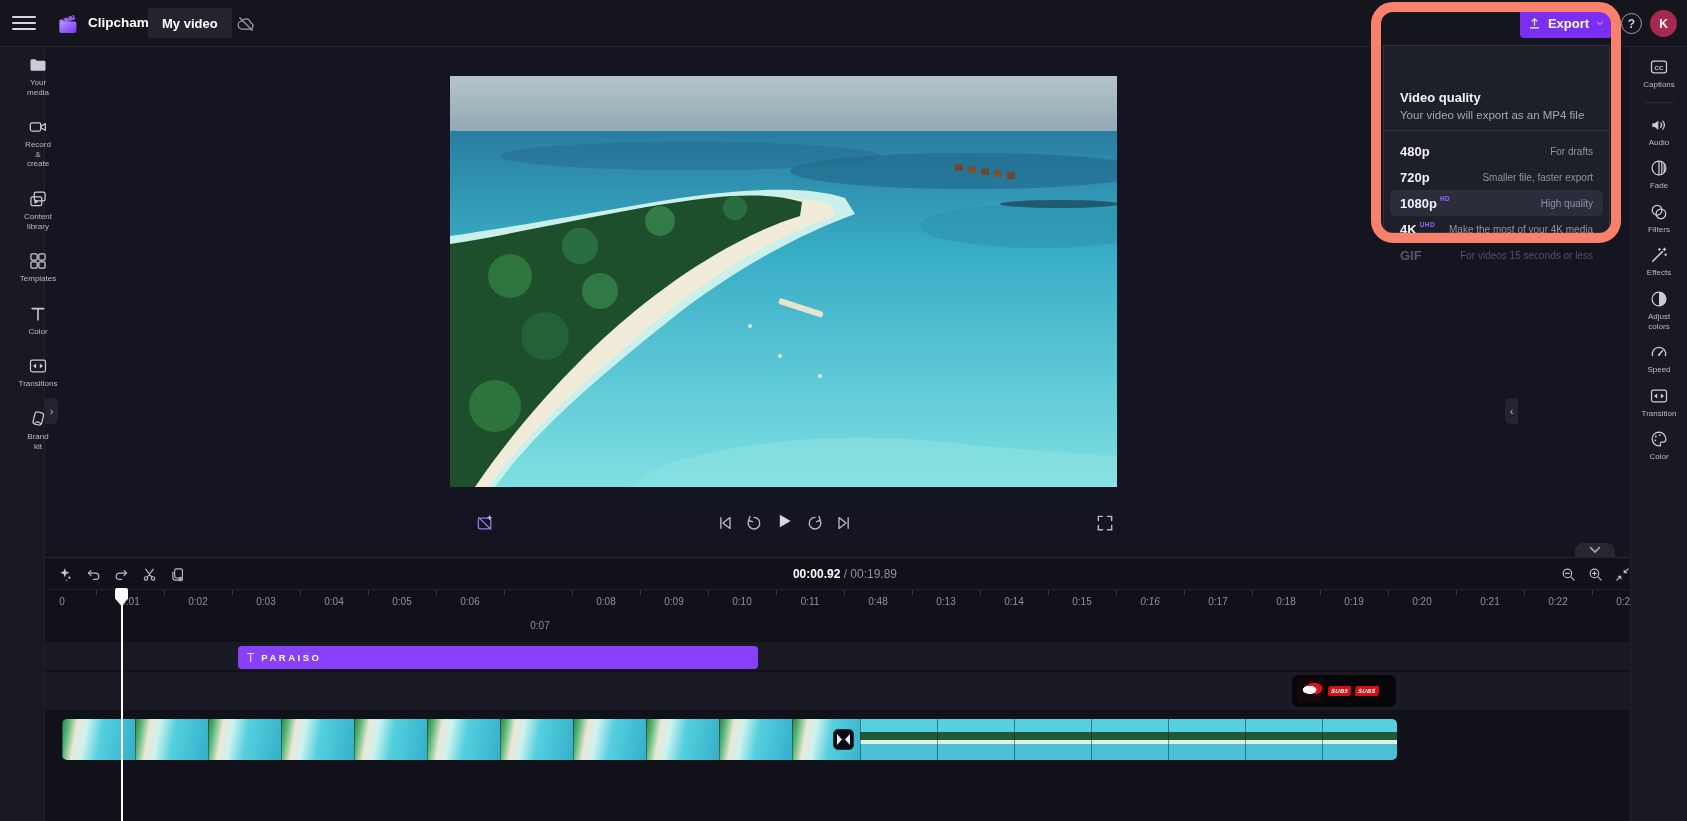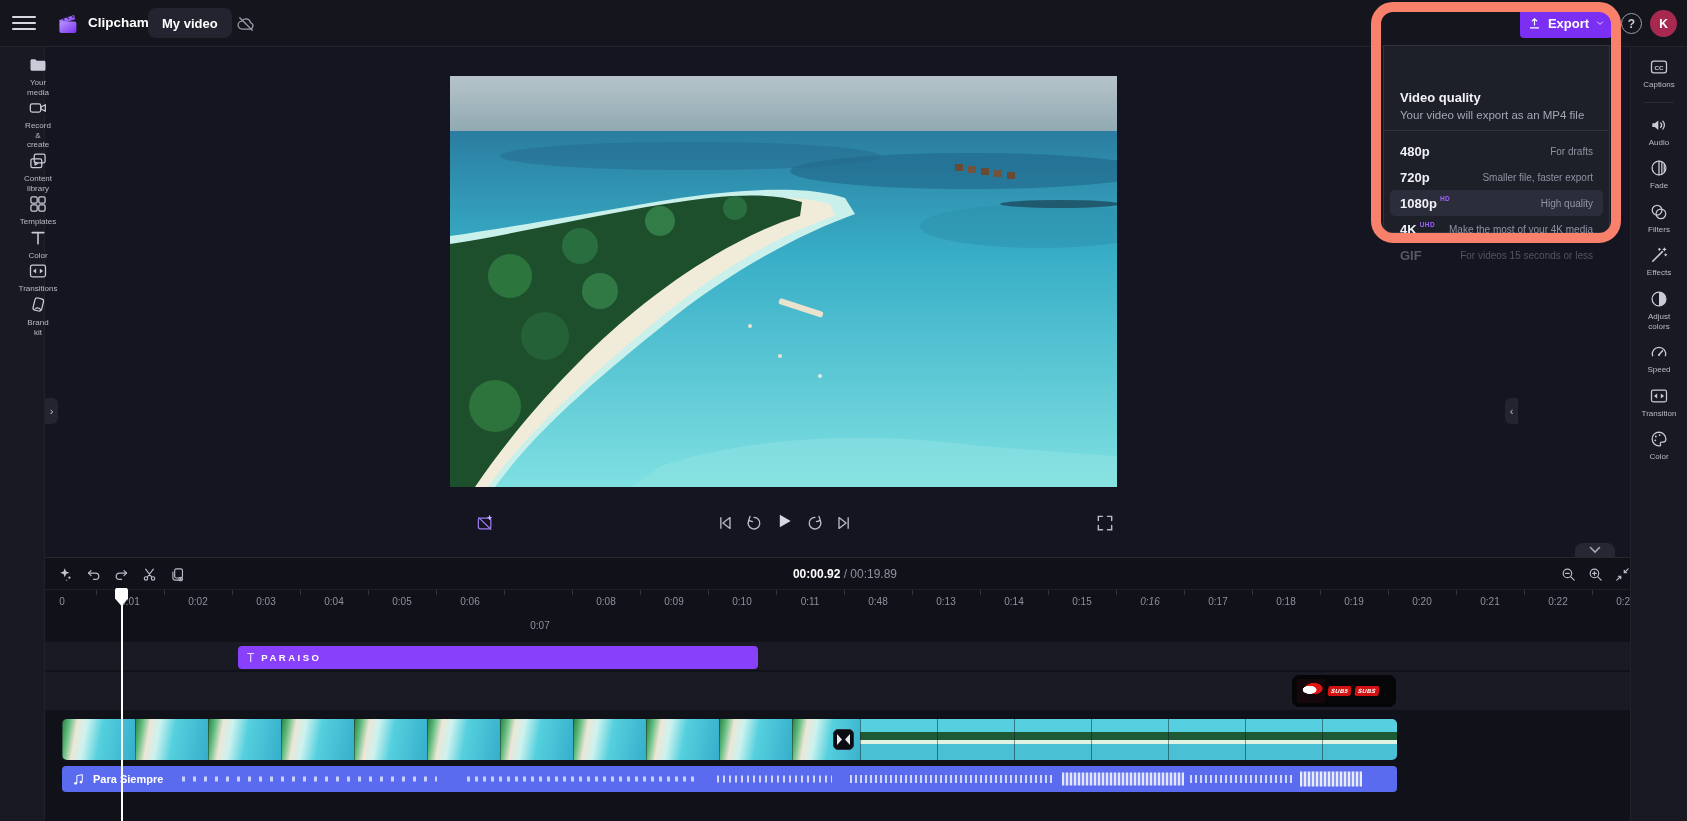--- a/index.html
+++ b/index.html
@@ -6,21 +6,21 @@
   html,body { background:#000; }
   body { font-family:"Liberation Sans", sans-serif; }
   #app { position:relative; width:1687px; height:821px; background:#141520; overflow:hidden; }
 
   
   .topbar { position:absolute; left:0; top:0; width:1687px; height:47px; background:#15161d; border-bottom:1px solid #23242e; z-index:20; }
   .hamburger { position:absolute; left:12px; top:12px; width:24px; height:22px; display:flex; flex-direction:column; justify-content:center; gap:4px; cursor:pointer; }
   .hamburger span { display:block; height:2px; background:#d6d8e0; border-radius:1px; }
   .logo { position:absolute; left:56px; top:12px; width:24px; height:22px; }
   .brand { position:absolute; left:88px; top:15px; font-size:13.5px; font-weight:700; color:#fff; }
-  .project-tab { position:absolute; left:148px; top:8px; height:30px; padding:0 14px; background:#23242f; border-radius:8px; color:#fff; font-size:13px; font-weight:700; display:flex; align-items:center; }
+  .project-tab { position:absolute; left:148px; top:8px; height:30px; padding:0 14px; background:#23242f; border-radius:0; color:#fff; font-size:13px; font-weight:700; display:flex; align-items:center; }
   .cloud-off { position:absolute; left:236px; top:14px; width:20px; height:20px; }
   .export-btn { position:absolute; left:1520px; top:8px; width:92px; height:30px; background:#7b2ff2; border:none; border-radius:4px; color:#fff; display:flex; align-items:center; justify-content:center; gap:6px; font-size:13px; font-weight:700; cursor:pointer; font-family:inherit; }
   .help-btn { position:absolute; left:1621px; top:13px; width:21px; height:21px; border-radius:50%; border:1.5px solid #9a9ca8; color:#c9ccd6; font-size:12px; font-weight:700; display:flex; align-items:center; justify-content:center; background:transparent; }
   .avatar { position:absolute; left:1650px; top:10px; width:27px; height:27px; border-radius:50%; background:#a82950; color:#fff; font-size:12px; font-weight:700; display:flex; align-items:center; justify-content:center; }
 
   
   .annotation-ring { position:absolute; left:1371px; top:2px; width:250px; height:241px; border:10px solid #f9816c; border-radius:22px; z-index:60; pointer-events:none; }
 
   
   .export-menu { position:absolute; left:1383px; top:45px; width:227px; height:188px; background:#1d1f29; border:1px solid #30323e; border-radius:0 0 8px 8px; z-index:55; padding-top:10px; }
@@ -31,21 +31,21 @@
   .menu-row { height:26px; display:flex; align-items:center; justify-content:space-between; padding:0 10px; border-radius:5px; cursor:pointer; }
   .menu-row.highlighted { background:#2b2d3a; }
   .menu-label { font-size:13px; font-weight:700; color:#eef0f5; display:flex; align-items:flex-start; }
   .menu-badge { font-size:6.5px; font-weight:800; color:#9e62ff; margin-left:3px; transform:translateY(-1px); letter-spacing:.5px; }
   .menu-desc { font-size:10px; color:#8f93a2; }
   .menu-row.disabled .menu-label { color:#565966; }
   .menu-row.disabled .menu-desc { color:#515461; }
 
   
   .rail { position:absolute; top:47px; bottom:0; background:#181922; z-index:10; display:flex; flex-direction:column; align-items:center; }
-  .rail-left { left:0; width:45px; border-right:1px solid #20212b; padding-top:8px; gap:1px;padding-left:32px; }
+  .rail-left { left:0; width:45px; border-right:1px solid #20212b; padding-top:8px; gap:20px;padding-left:32px; }
   .rail-right { right:0; width:57px; border-left:1px solid #20212b; padding-top:10px; gap:11px; }
   .side-item { display:flex; flex-direction:column; align-items:center; gap:3px; cursor:pointer; width:100%; }
   .side-icon { width:20px; height:20px; display:flex; align-items:center; justify-content:center; }
   .side-icon svg { width:20px; height:20px; }
   .side-label { font-size:8px; line-height:1.2; color:#b9bcc6; text-align:center; max-width:44px; }
   .rail-divider { width:30px; height:1px; background:#2b2c37; margin:1px 0; }
   .panel-handle { position:absolute; width:13px; height:26px; background:#23242f; color:#b9bcc8; font-size:11px; display:flex; align-items:center; justify-content:center; cursor:pointer; z-index:12; }
   .handle-left { left:45px; top:398px; border-radius:0 6px 6px 0; }
   .handle-right { left:1505px; top:398px; border-radius:6px 0 0 6px; }
 
@@ -546,35 +546,20 @@
       <div class="vclip one"></div>
       <div class="vclip two"></div>
     </div>
     <div class="transition-marker">
       <svg viewBox="0 0 13 11">
           <path d="M0 0v11l5-5.5z" fill="#e8eaf2"></path>
           <path d="M13 0v11L8 5.5z" fill="#e8eaf2"></path>
         </svg>
     </div>
 
-    <div class="audio-clip">
-      <svg viewBox="0 0 24 24" width="13" height="13">
-          <path d="M9 19V5l10-2v12" fill="none" stroke="#fff" stroke-width="1.8" stroke-linejoin="round"></path>
-          <circle cx="6.6" cy="19" r="2.6" fill="#fff"></circle>
-          <circle cx="16.6" cy="16.8" r="2.6" fill="#fff"></circle>
-        </svg>
-      <span class="alabel">Para Siempre</span>
-      <div class="wave w1"></div>
-      <div class="wave w2"></div>
-      <div class="wave w3"></div>
-      <div class="wave w4"></div>
-      <div class="wave w5"></div>
-      <div class="wave w6"></div>
-      <div class="wave w7"></div>
-    </div>
   </section>
 
   <div class="playhead-line"></div>
   <div class="playhead-flag"></div>
 
   <div class="export-menu">
     <div class="menu-title">Video quality</div>
     <div class="menu-subtitle">Your video will export as an MP4 file</div>
     <div class="menu-divider"></div>
     <div class="menu-list" id="menu-list">

